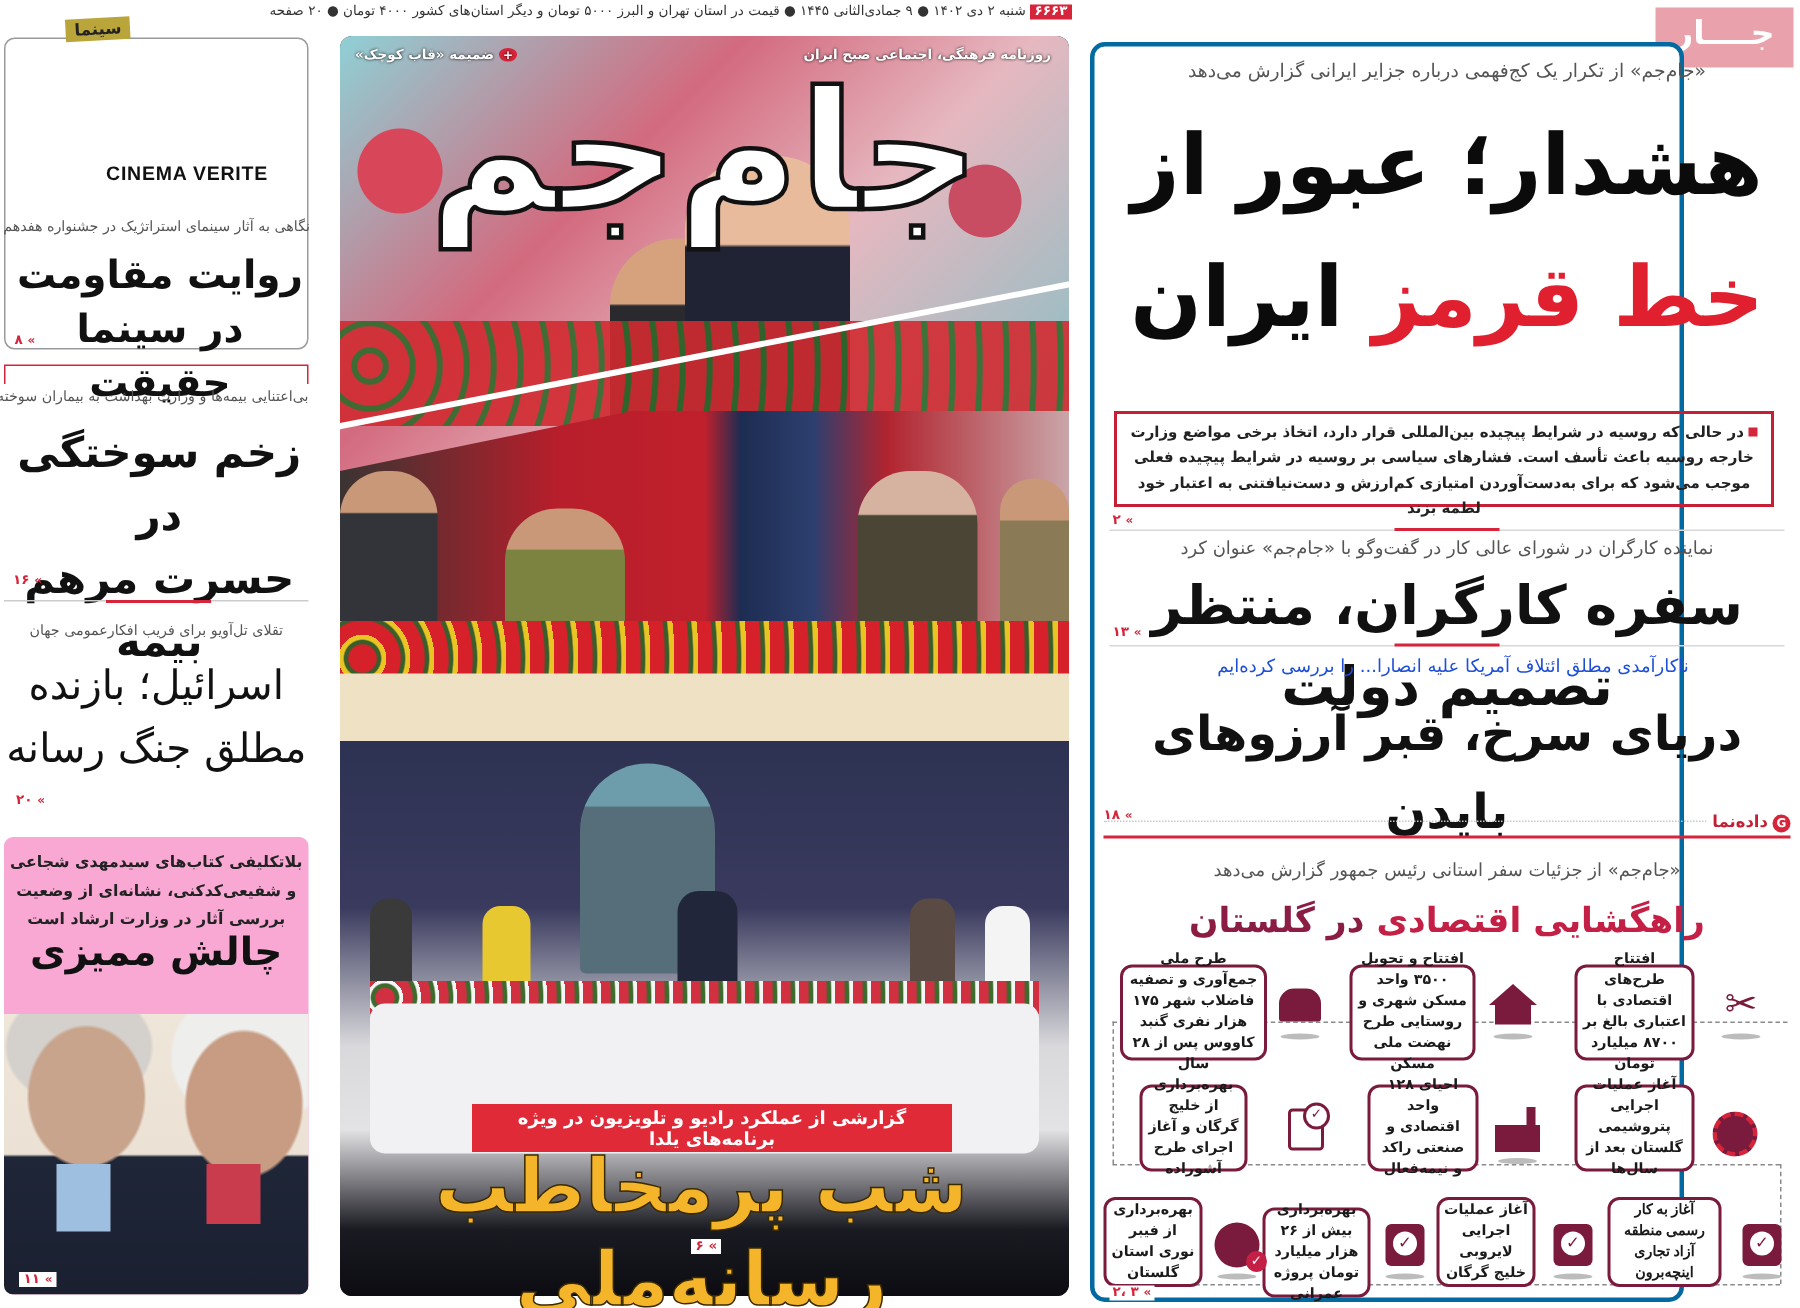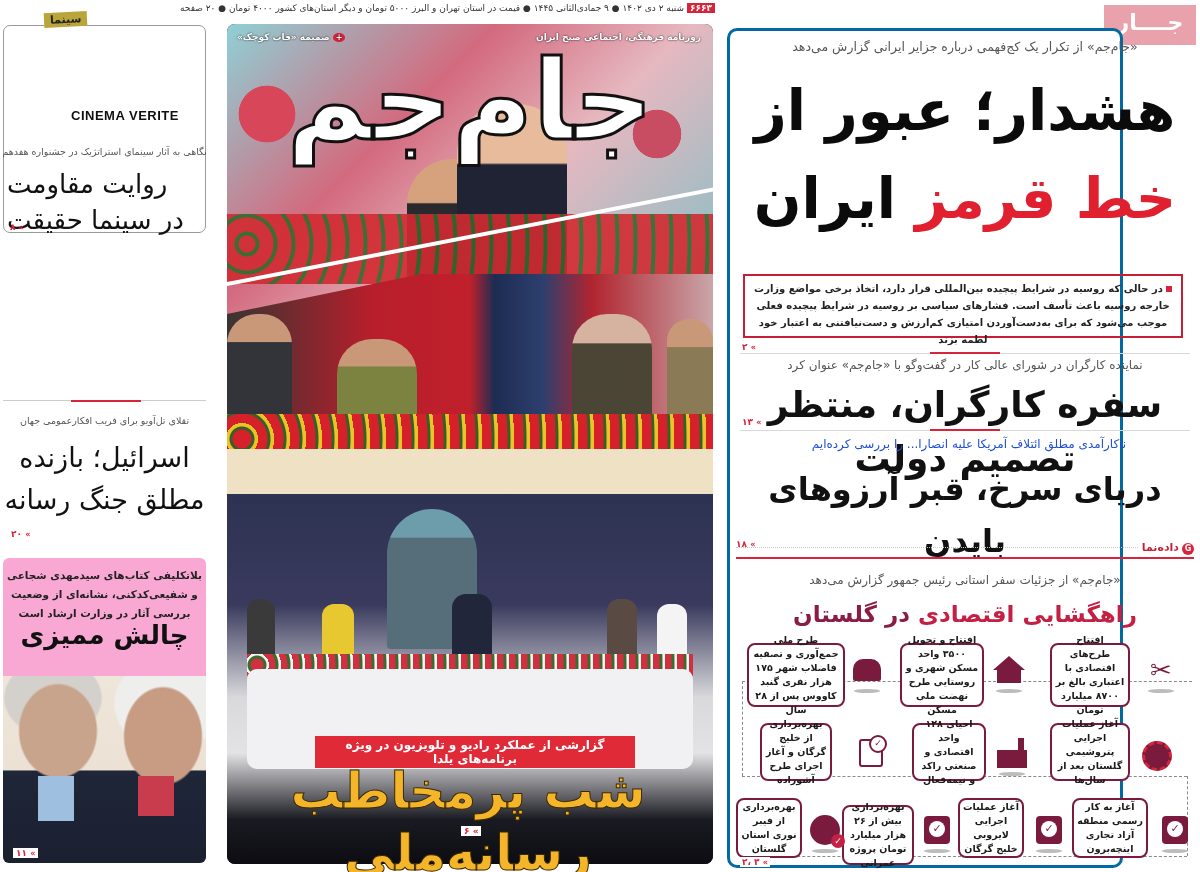--- a/index.html
+++ b/index.html
@@ -7,21 +7,21 @@
   body { font-family: "DejaVu Sans", sans-serif; direction: rtl; position: relative; color: #111; }
 
   
   .left-col { position: absolute; left: 0; top: 0; width: 215px; height: 872px; }
   .cinema-box { position: absolute; left: 3px; top: 25px; width: 203px; height: 208px; border: 1px solid #9a9a9a; border-radius: 7px; }
   .cinema-badge { position: absolute; left: 44px; top: 12px; background: #b9a53a; color: #222; font-size: 11px; font-weight: bold; padding: 1px 6px; transform: rotate(-3deg); z-index: 3; }
   .cinema-logo { position: absolute; left: 30px; top: 34px; width: 150px; height: 44px; background: #141414; color: #fff; font-size: 26px; font-weight: bold; text-align: center; line-height: 44px; font-family: "DejaVu Serif", serif; }
   .cinema-verite { position: absolute; left: 56px; top: 82px; width: 130px; font-size: 13px; font-weight: bold; font-family: "Liberation Sans", sans-serif; letter-spacing: 0.5px; text-align: center; color: #111; direction: ltr; }
   .kicker-sm { font-size: 9.5px; color: #555; text-align: center; white-space: nowrap; }
   .cinema-kicker { position: absolute; left: 3px; top: 120px; width: 200px; }
-  .cinema-title { position: absolute; left: 3px; top: 140px; width: 200px; font-size: 26px; font-weight: normal; text-align: left; line-height: 36px; color: #111; }
+  .cinema-title { position: absolute; left: 3px; top: 140px; width: 200px; font-size: 26px; font-weight: bold; text-align: center; line-height: 36px; color: #111; }
   .page-ref { position: absolute; font-size: 9px; color: #d6243a; font-weight: bold; direction: ltr; }
   .page-ref .arr { font-size: 8px; }
 
   .burn-box { position: absolute; left: 3px; top: 243px; width: 203px; height: 150px; border-top: 1px solid #d6243a; }
   .burn-box::before, .burn-box::after { content: ""; position: absolute; top: 0; width: 1px; height: 12px; background: #d6243a; }
   .burn-box::before { left: 0; } .burn-box::after { right: 0; }
   .burn-kicker { position: absolute; left: 0; top: 15px; width: 203px; }
   .burn-title { position: absolute; left: 0; top: 37px; width: 207px; font-size: 28px; font-weight: bold; line-height: 42px; text-align: center; }
 
   .isr-box { position: absolute; left: 3px; top: 400px; width: 203px; height: 148px; border-top: 1px solid #ccc; }
@@ -145,20 +145,28 @@
     <div class="cinema-verite">CINEMA VERITE</div>
     <div class="kicker-sm cinema-kicker">نگاهی به آثار سینمای استراتژیک در جشنواره هفدهم</div>
     <div class="cinema-title">
       <div>روایت مقاومت</div>
       <div>در سینما حقیقت</div>
     </div>
     <div class="page-ref" style="left:6px; top:196px;"><span>۸</span> <span class="arr">«</span></div>
   </div>
   <div class="cinema-badge">سینما</div>
 
+  <div class="burn-box">
+    <div class="kicker-sm burn-kicker">بی‌اعتنایی بیمه‌ها و وزارت بهداشت به بیماران سوخته</div>
+    <div class="burn-title">
+      <div>زخم سوختگی در</div>
+      <div>حسرت مرهم بیمه</div>
+    </div>
+    <div class="page-ref" style="left:6px; top:138px;"><span>۱۶</span> <span class="arr">«</span></div>
+  </div>
 
   <div class="isr-box">
     <div class="redtick"></div>
     <div class="kicker-sm isr-kicker">تقلای تل‌آویو برای فریب افکارعمومی جهان</div>
     <div class="isr-title">
       <div>اسرائیل؛ بازنده</div>
       <div>مطلق جنگ رسانه</div>
     </div>
     <div class="page-ref" style="left:8px; top:128px;"><span>۲۰</span> <span class="arr">«</span></div>
   </div>
@@ -295,21 +303,21 @@
 
     <div class="tl-icon" style="left:124px; top:705px;">
         <div class="ic-doc"></div>
       </div>
     <div class="tl-card" style="left:30px; top:692px; width:72px; height:58px;">بهره‌برداری از خلیج گرگان و آغاز اجرای طرح آشوراده</div>
 
     <div class="tl-icon" style="left:428px; top:782px;">
         <div class="ic-box"></div>
         <span class="base"></span>
       </div>
-    <div class="tl-card" style="left:342px; top:767px; width:76px; height:60px;">آغاز به کار رسمی منطقه آزاد تجاری اینچه‌برون</div>
+    <div class="tl-card" style="left:342px; top:767px; width:76px; height:60px;font-family:Liberation Serif, serif;">آغاز به کار رسمی منطقه آزاد تجاری اینچه‌برون</div>
 
     <div class="tl-icon" style="left:302px; top:782px;">
         <div class="ic-box"></div>
         <span class="base"></span>
       </div>
     <div class="tl-card" style="left:228px; top:767px; width:66px; height:60px;">آغاز عملیات اجرایی لایروبی خلیج گرگان</div>
 
     <div class="tl-icon" style="left:190px; top:782px;">
         <div class="ic-box"></div>
         <span class="base"></span>

